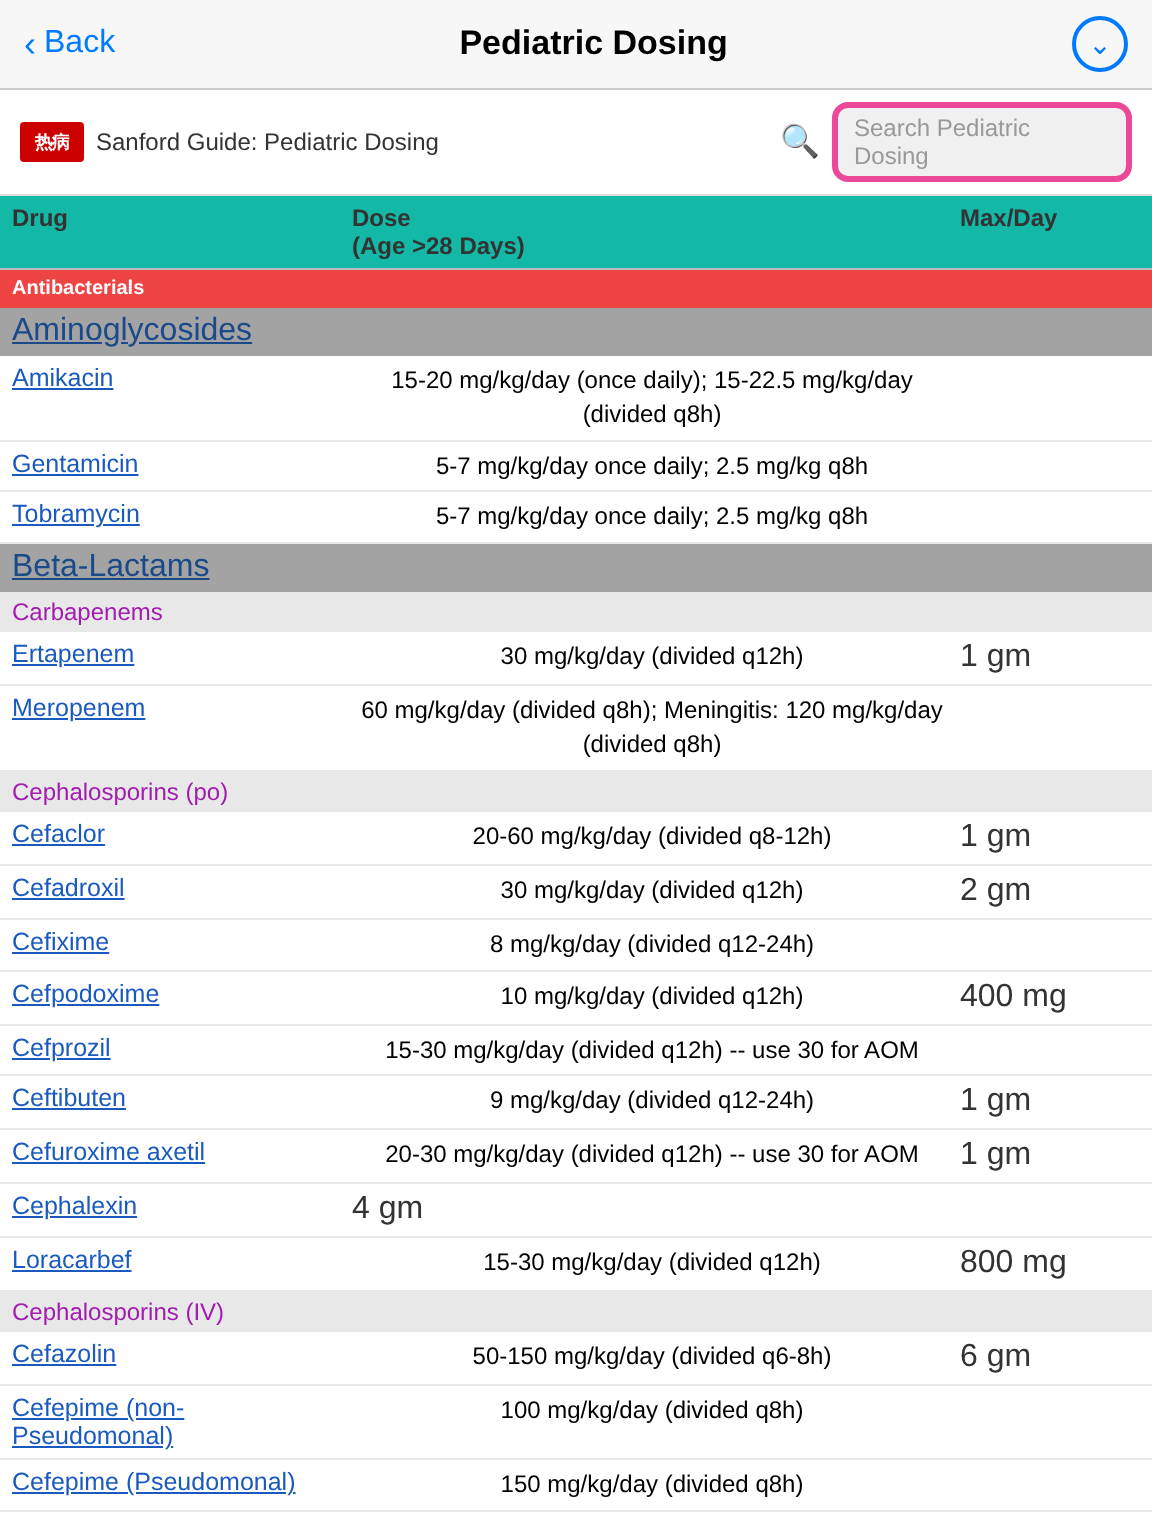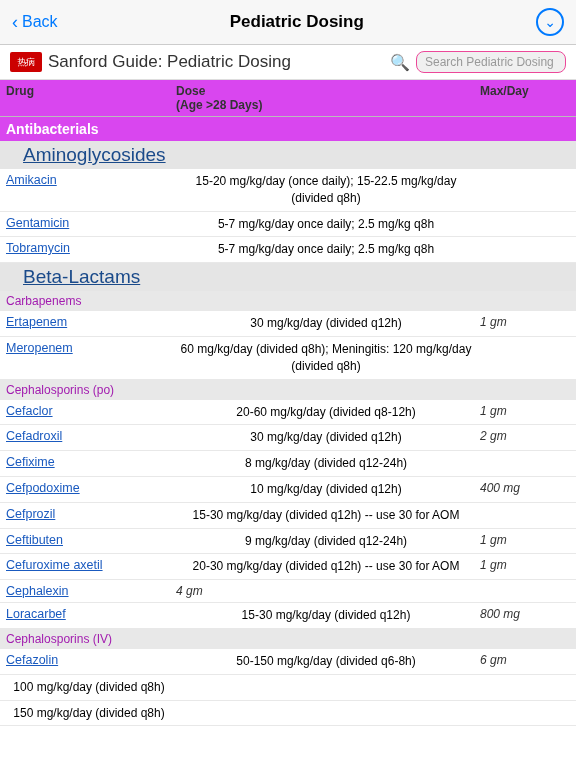--- a/index.html
+++ b/index.html
@@ -66,80 +66,80 @@
     .logo-box {
       width: 32px;
       height: 20px;
       background: #cc0000;
       border-radius: 2px;
       display: flex;
       align-items: center;
       justify-content: center;
       font-size: 9px;
       color: #fff;
-      font-weight: normal;
+      font-weight: bold;
       letter-spacing: -0.5px;
     }
     .subheader-title {
-      font-size: 17px;
+      font-size: 12px;
       color: #333;
     }
     .subheader-right {
       display: flex;
       align-items: center;
       gap: 6px;
     }
     .search-icon-btn {
       font-size: 16px;
       color: #555;
       cursor: pointer;
     }
     .search-box {
-      border: 1px solid #ec4899;
+      border: 3px solid #ec4899;
       border-radius: 8px;
       padding: 3px 8px;
       font-size: 12px;
       color: #999;
       background: #f0f0f0;
       width: 150px;
     }
 
     
     .table-container {
       width: 100%;
     }
 
     
     .col-headers {
       display: grid;
       grid-template-columns: 170px 1fr 90px;
       border-bottom: 1px solid #bbb;
       padding: 4px 6px;
-      background: #d946ef;
+      background: #14b8a6;
     }
     .col-header {
       font-size: 12px;
       font-weight: 600;
       color: #333;
     }
 
     
     .section-header {
-      background: #d946ef;
+      background: #ef4444;
       padding: 4px 6px;
-      font-size: 14px;
+      font-size: 10px;
       font-weight: 600;
       color: #fff;
     }
 
     
     .subsection-header {
-      background: #e5e5e5;
-      padding: 3px 23px;
-      font-size: 19px;
+      background: #a3a3a3;
+      padding: 3px 6px;
+      font-size: 16px;
       font-weight: 500;
       color: #1a4a8a;
       text-decoration: underline;
       cursor: pointer;
     }
 
     
     .subcategory-header {
       background: #e8e8e8;
       padding: 3px 6px;
@@ -167,23 +167,22 @@
       padding-right: 4px;
     }
     .drug-dose {
       font-size: 12px;
       color: #000000;
       padding-right: 4px;
       line-height: 1.4;
       text-align: center;
     }
     .drug-max {
-      font-size: 12px;
+      font-size: 16px;
       color: #333;
-      font-style: italic;
     }
   </style>
 </head>
 <body>
 
 <div class="nav-bar">
   <div class="nav-back">
     <span class="chevron-left">‹</span>
     <span>Back</span>
   </div>
@@ -292,20 +291,22 @@
       <div class="drug-dose">15-30 mg/kg/day (divided q12h)</div>
       <div class="drug-max">800 mg</div>
     </div>
     <div class="subcategory-header">Cephalosporins (IV)</div>
     <div class="drug-row">
       <div class="drug-name">Cefazolin</div>
       <div class="drug-dose">50-150 mg/kg/day (divided q6-8h)</div>
       <div class="drug-max">6 gm</div>
     </div>
     <div class="drug-row">
+      <div class="drug-name">Cefepime (non-Pseudomonal)</div>
       <div class="drug-dose">100 mg/kg/day (divided q8h)</div>
       <div class="drug-max"></div>
     </div>
     <div class="drug-row">
+      <div class="drug-name">Cefepime (Pseudomonal)</div>
       <div class="drug-dose">150 mg/kg/day (divided q8h)</div>
       <div class="drug-max"></div>
     </div>
   </div>
 
 </body></html>

